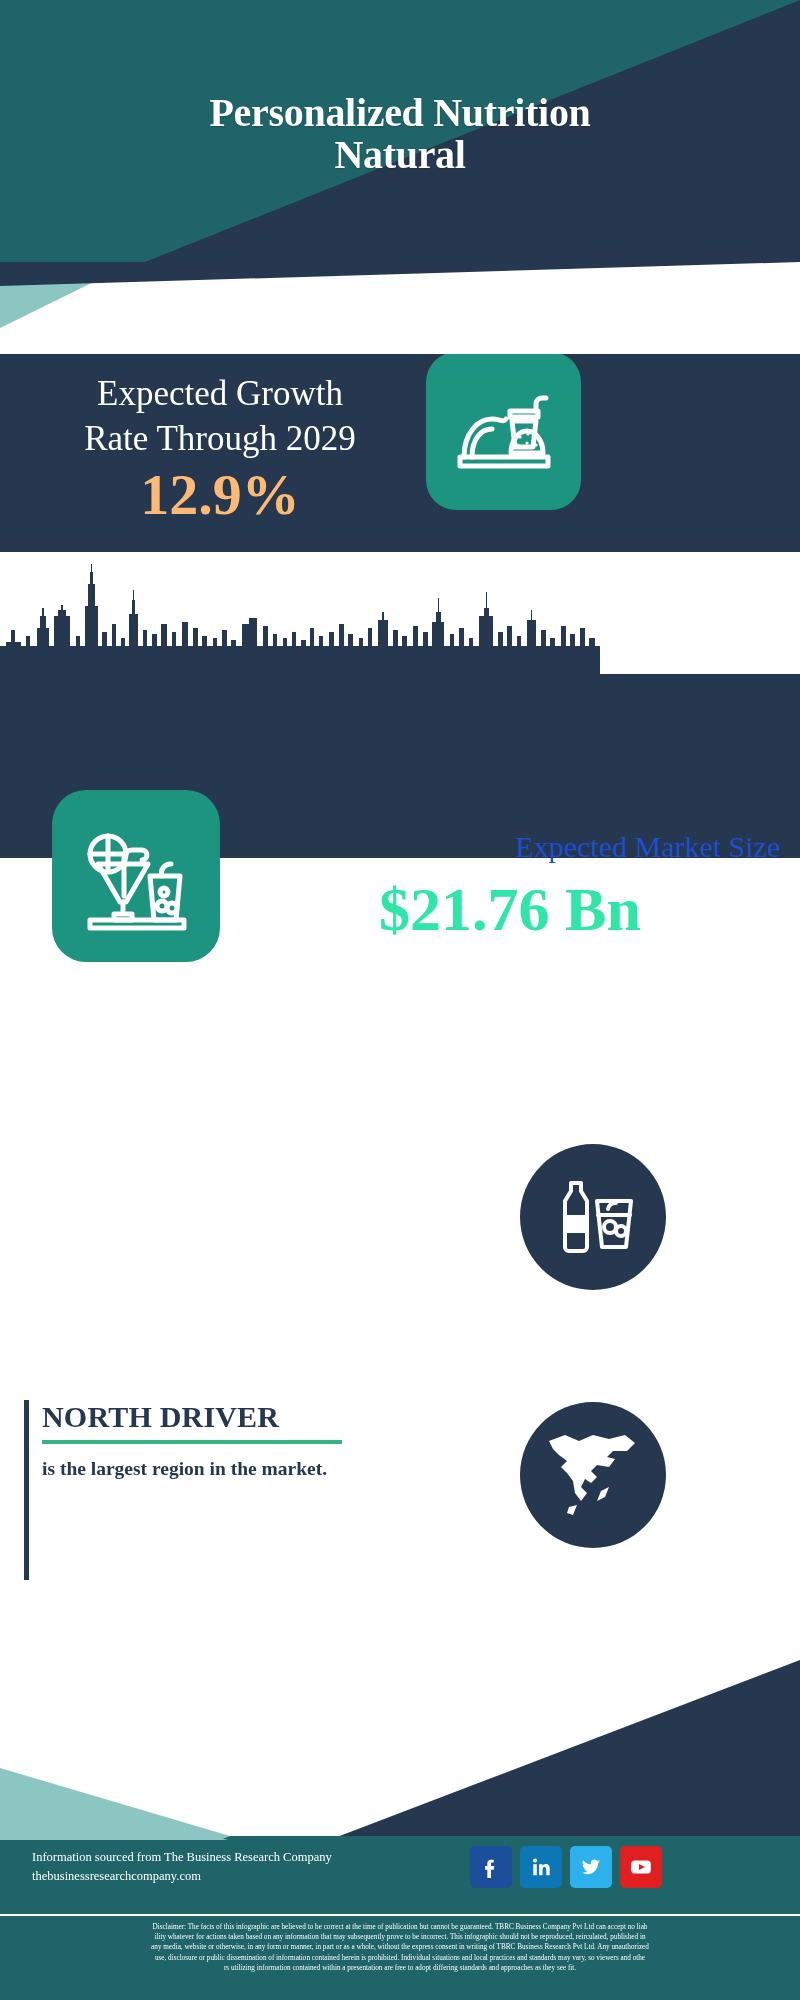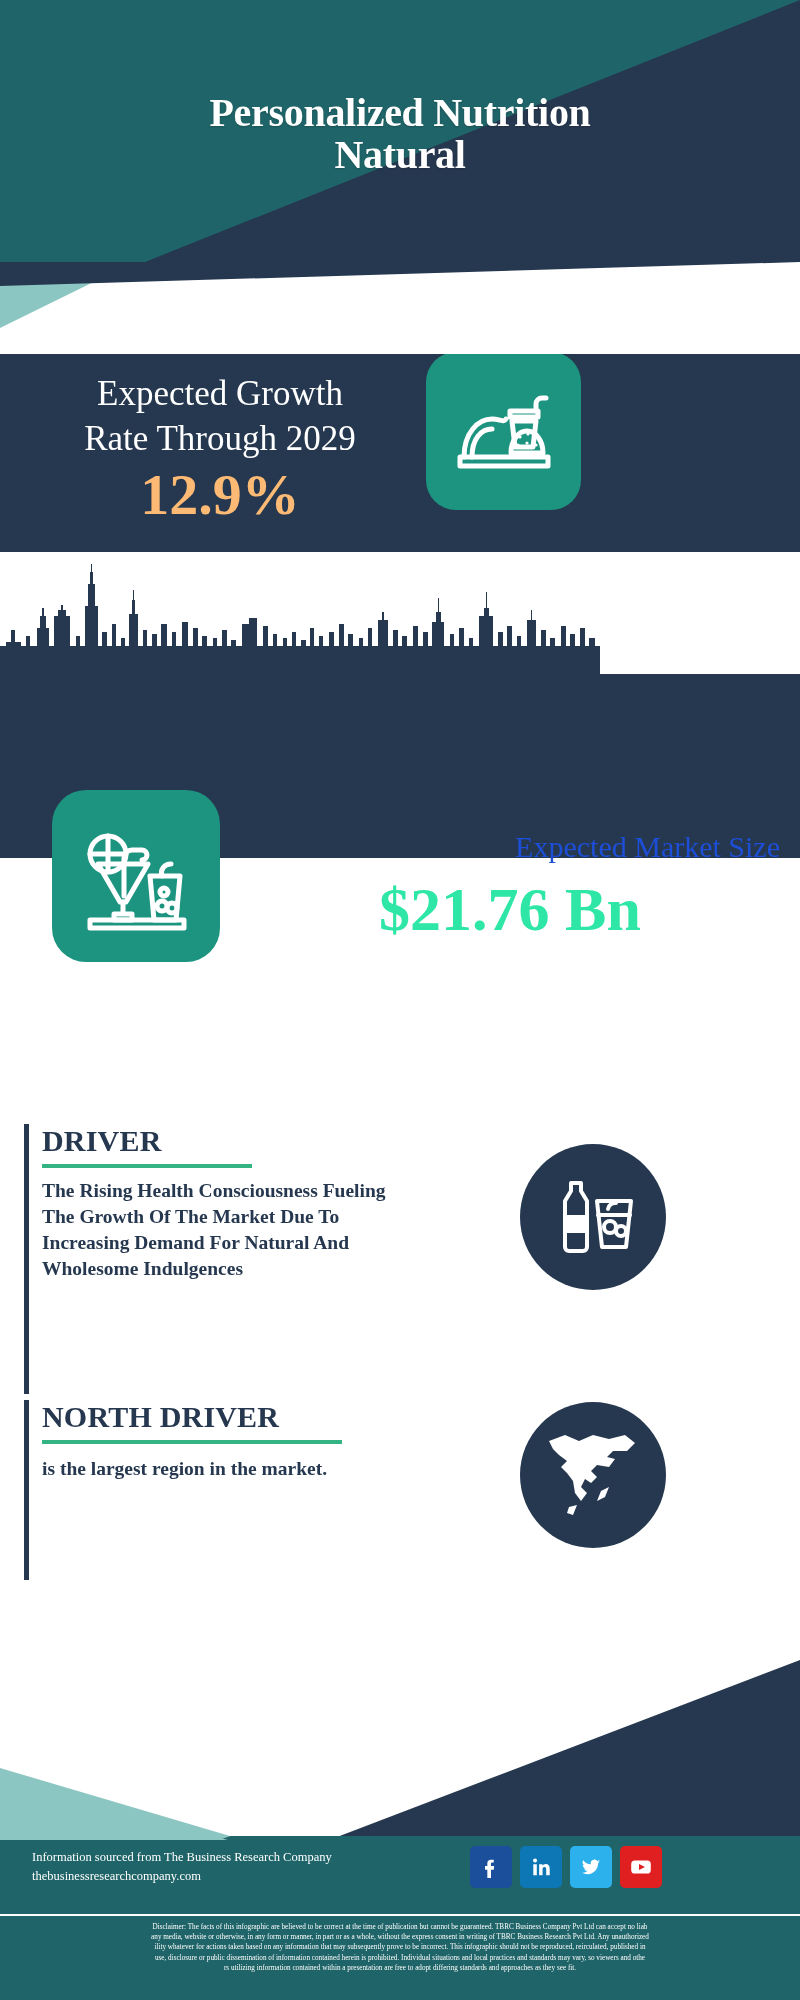--- a/index.html
+++ b/index.html
@@ -213,28 +213,20 @@
           <path d="M16 106 h94 v8 h-94 z"></path>
         </g>
       </svg>
     </div>
     <div class="market-text">
       <div class="market-label">Expected Market Size</div>
     </div>
     <div class="market-value">$21.76 Bn</div>
   </div>
 
-  <div class="block" style="left:24px; top:1124px; width:390px; height:270px;">
-    <div class="bar" style="height:270px;"></div>
-    <div style="margin-left:18px;">
-      <div class="blk-title" style="font-size:30px;">DRIVER</div>
-      <div class="rule" style="width:210px;"></div>
-      <div class="blk-body" style="font-size:19.5px; margin-top:10px;">The Rising Health Consciousness Fueling The Growth Of The Market Due To Increasing Demand For Natural And Wholesome Indulgences</div>
-    </div>
-  </div>
 
   <div class="circle-icon" style="left:520px; top:1144px; width:146px; height:146px;">
     <svg width="96" height="96" viewBox="0 0 96 96">
       <g fill="none" stroke="#ffffff" stroke-width="4" stroke-linecap="round" stroke-linejoin="round">
 
         <path d="M26 14 h10 v8 l6 10 v46 a4 4 0 0 1 -4 4 h-14 a4 4 0 0 1 -4 -4 V32 l6 -10 z"></path>
         <rect x="21" y="46" width="20" height="18" fill="#ffffff" stroke="none"></rect>
 
         <path d="M52 32 h34 l-5 46 h-24 z"></path>
         <path d="M53 46 h32"></path>
@@ -301,19 +293,19 @@
       <svg width="24" height="24" viewBox="0 0 24 24">
         <rect x="2.2" y="5.5" width="19.6" height="13" rx="3.6" fill="#ffffff"></rect>
         <polygon points="10,9 16,12 10,15" fill="#e02020"></polygon>
       </svg>
     </div>
   </div>
 
   <div class="disc-sep"></div>
   <div class="disclaimer">
     <span class="disc-line">Disclaimer: The facts of this infographic are believed to be correct at the time of publication but cannot be guaranteed. TBRC Business Company Pvt Ltd can accept no liab</span>
+    <span class="disc-line">ility whatever for actions taken based on any information that may subsequently prove to be incorrect. This infographic should not be reproduced, reirculated, published in</span>
     <span class="disc-line">any media, website or otherwise, in any form or manner, in part or as a whole, without the express consent in writing of TBRC Business Research Pvt Ltd. Any unauthorized</span>
-    <span class="disc-line">ility whatever for actions taken based on any information that may subsequently prove to be incorrect. This infographic should not be reproduced, reirculated, published in</span>
     <span class="disc-line">use, disclosure or public dissemination of information contained herein is prohibited. Individual situations and local practices and standards may vary, so viewers and othe</span>
     <span class="disc-line">rs utilizing information contained within a presentation are free to adopt differing standards and approaches as they see fit.</span>
   </div>
 
 </div>
 
 </body></html>

